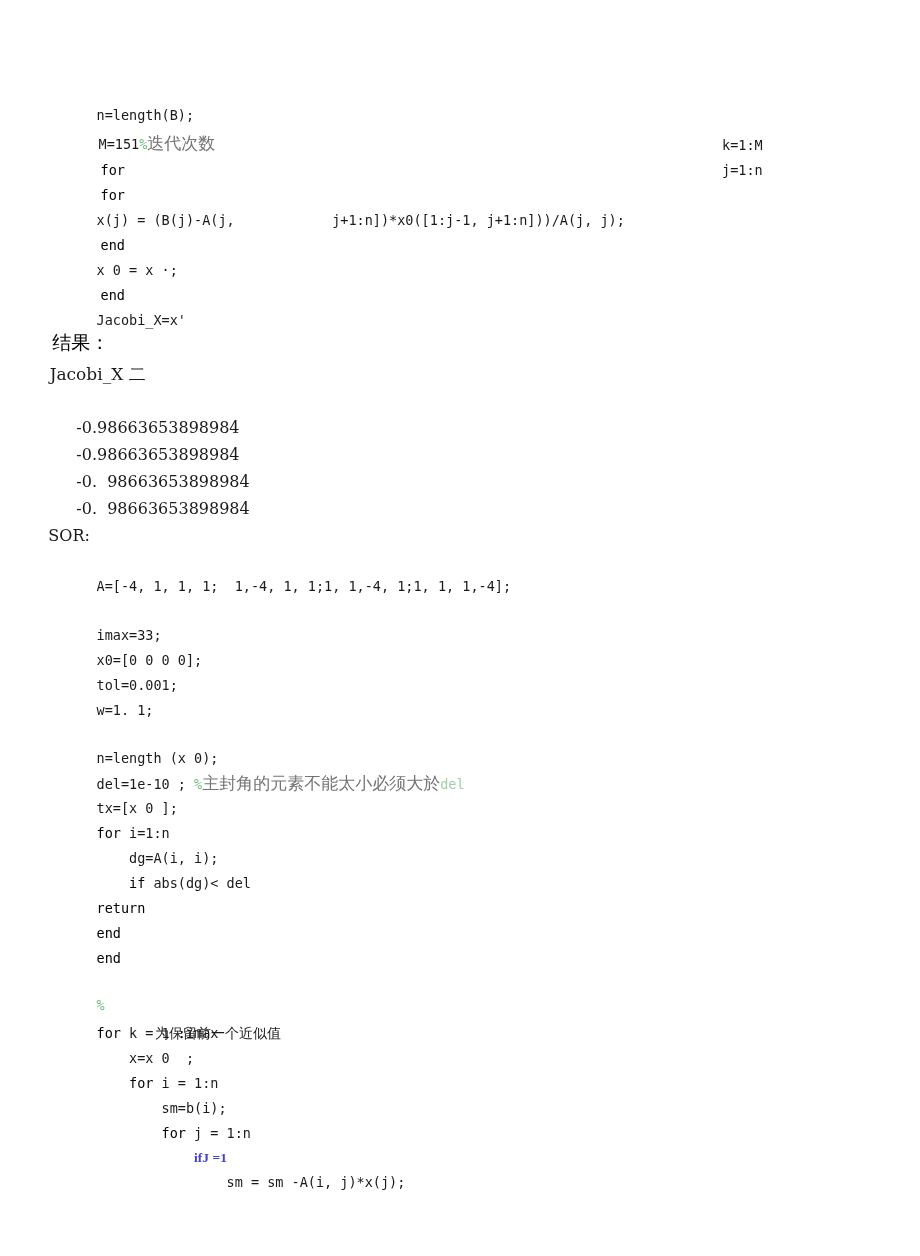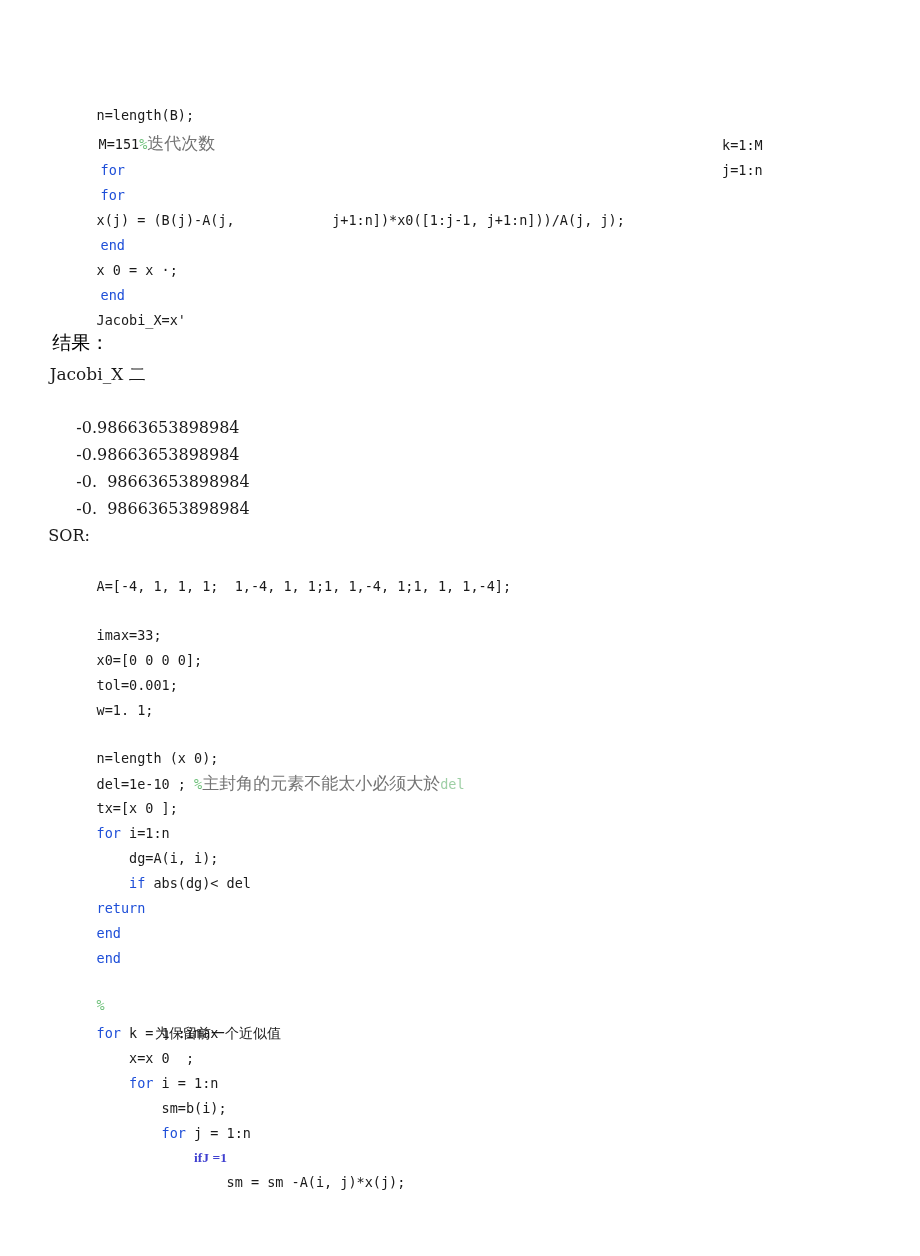--- a/index.html
+++ b/index.html
@@ -27,21 +27,21 @@
     width: 728px;
     height: 25px;
     line-height: 25px;
     white-space: pre;
     font-size: 13.5px;
     font-family: "DejaVu Sans Mono", "Liberation Mono", monospace;
     margin-left: 32px;
   }
   .line .seg { white-space: pre; }
   
-  .kw      { color: #1d4ed8; }
+  .kw      { color: #000000; }
   .kw2     { color: #4040d0; font-weight: bold; font-family: "Liberation Serif", serif; }
   .cmt     { color: #6ec07a; }
   .cmt-cn  { color: #737373; font-family: Liberation Sans, sans-serif; font-size: 17px; }
   .cmt-sm  { color: #9ecfa5; }
   .plain   { color: #1a1a1a; }
   
   .rightfrag {
     position: absolute;
     white-space: pre;
     font-size: 13.5px;

